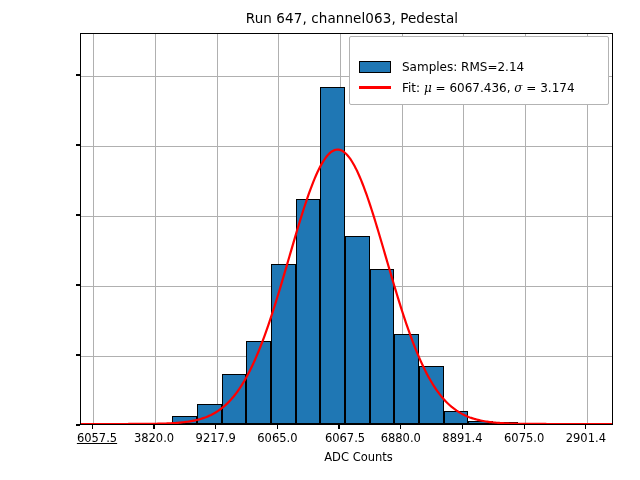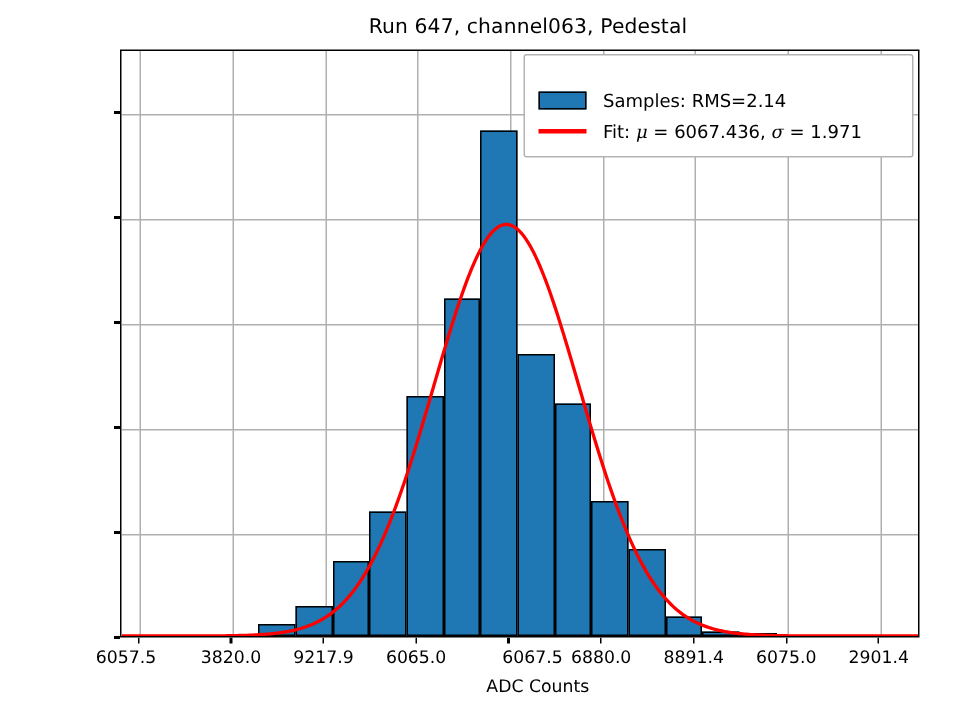--- a/index.html
+++ b/index.html
@@ -166,25 +166,25 @@
       <div class="xtick-mark" style="left: 153.428px;"></div>
       <div class="xtick-mark" style="left: 215.118px;"></div>
       <div class="xtick-mark" style="left: 276.807px;"></div>
       <div class="xtick-mark" style="left: 338.497px;"></div>
       <div class="xtick-mark" style="left: 400.187px;"></div>
       <div class="xtick-mark" style="left: 461.877px;"></div>
       <div class="xtick-mark" style="left: 523.567px;"></div>
       <div class="xtick-mark" style="left: 585.256px;"></div>
     </div>
   <div id="xtick-labels">
-      <div class="xtick-label" style="left: 84px;">6057.5</div>
+      <div class="xtick-label" style="left: 97px; text-decoration: underline;">6057.5</div>
       <div class="xtick-label" style="left: 154.028px;">3820.0</div>
       <div class="xtick-label" style="left: 215.718px;">9217.9</div>
       <div class="xtick-label" style="left: 277.407px;">6065.0</div>
-      <div class="xtick-label" style="left: 355px; text-align: center;">6067.5</div>
+      <div class="xtick-label" style="left: 345px; text-align: center;">6067.5</div>
       <div class="xtick-label" style="left: 400.787px;">6880.0</div>
       <div class="xtick-label" style="left: 462.477px;">8891.4</div>
       <div class="xtick-label" style="left: 524.167px;">6075.0</div>
       <div class="xtick-label" style="left: 585.856px;">2901.4</div>
     </div>
 
   <div id="plot-area">
     <div id="grid-h">
         <div class="gridline-h" style="top: 322px;"></div>
         <div class="gridline-h" style="top: 252px;"></div>
@@ -228,17 +228,17 @@
     <div class="legend-row">
       <span class="legend-key">
         <span class="legend-swatch"></span>
       </span>
       <span class="legend-text">Samples: RMS=2.14</span>
     </div>
     <div class="legend-row">
       <span class="legend-key">
         <span class="legend-line"></span>
       </span>
-      <span class="legend-text"><span>Fit: </span><span class="mathvar">μ</span><span> = 6067.436, </span><span class="mathvar">σ</span><span> = 1.971</span></span>
+      <span class="legend-text"><span>Fit: </span><span class="mathvar">μ</span><span> = 6067.436, </span><span class="mathvar">σ</span><span> = 3.174</span></span>
     </div>
   </div>
 
 </div>
 
 </body></html>

